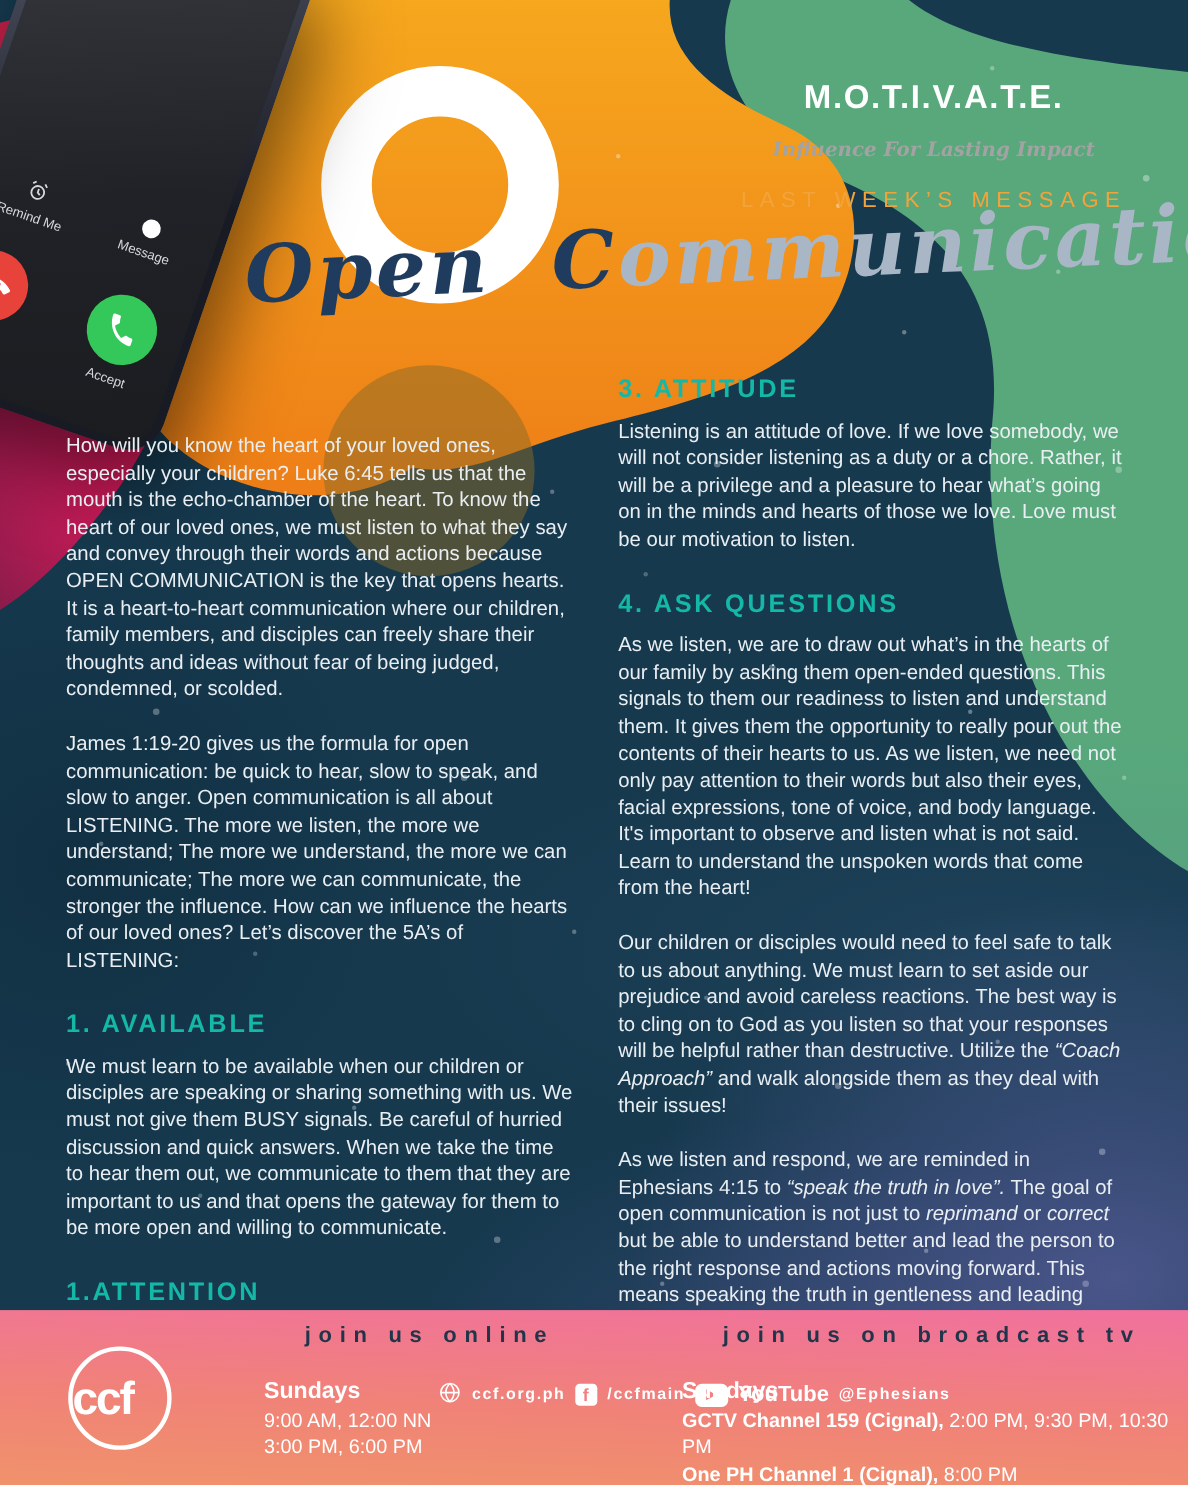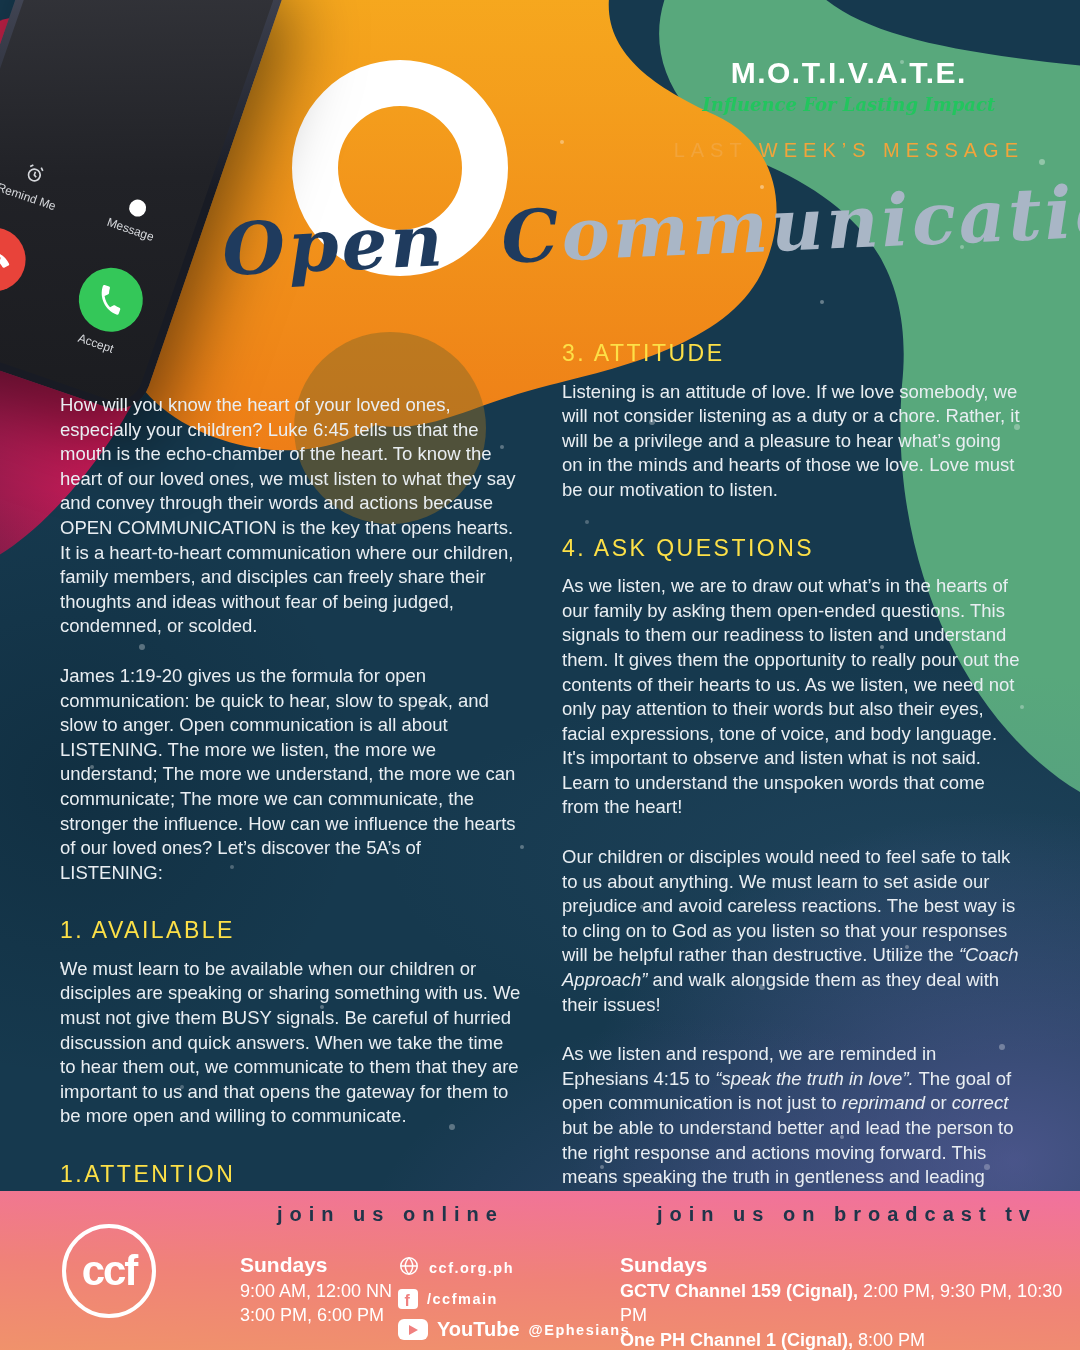--- a/index.html
+++ b/index.html
@@ -58,58 +58,58 @@
   .call-opt { display:flex; flex-direction:column; align-items:center; gap:7px;
               font-size:12px; color:#d5d7db; }
   .dot-icon { width:17px; height:17px; border-radius:50%; background:#fff; }
   .call-btn { width:64px; height:64px; border-radius:50%; display:flex;
               align-items:center; justify-content:center; }
   .call-btn.red { background:#e8433a; }
   .call-btn.green { background:#34c759; }
   .call-btn svg { width:32px; height:32px; fill:#fff; }
   .call-btn.red svg { transform:rotate(135deg); }
   
-  .brand-block { position:absolute; right:56px; top:56px; z-index:5; display:flex;
+  .brand-block { position:absolute; right:56px; top:72px; z-index:5; display:flex;
                  flex-direction:column; align-items:center; }
   .brand { font-size:30px; font-weight:bold; color:#fff; letter-spacing:1.5px; }
   .tagline { font-family:"DejaVu Serif", serif; font-style:italic; font-weight:bold;
-             font-size:18px; color:#22c55e; margin-top:4px; }
+             font-size:18px; color:#a3a3a3; margin-top:20px; }
   .week-label { margin-top:24px; font-size:20px; font-weight:normal; color:#F2A43B;
                 letter-spacing:6px; white-space:nowrap; }
   
   .title { position:absolute; left:222px; top:186px; z-index:5; white-space:nowrap;
            font-family:"DejaVu Serif", serif; font-style:italic; font-weight:bold;
            font-size:72px; letter-spacing:3px; transform:rotate(-2.5deg); }
   .title .dark { color:#1F3B5E; }
   .title .gap { margin-left:56px; }
   .title .light { color:#A9B6C6; }
   
   .col { position:absolute; z-index:5; color:#E9EEF2; font-size:18.5px; line-height:1.33; }
   .col-left  { left:60px;  top:393px; width:462px; }
   .col-right { left:562px; top:338px; width:460px; }
   .col p { margin-bottom:25px; }
-  .col h2 { color:#fde047; font-size:23px; font-weight:normal; letter-spacing:2.5px;
+  .col h2 { color:#14b8a6; font-size:23px; font-weight:bold; letter-spacing:2.5px;
             margin:30px 0 11px 0; }
   .col h2:first-child { margin-top:0; }
   .it { font-style:italic; }
   
   .footer { position:absolute; left:0; bottom:0; width:1080px; height:159px; z-index:6;
             background:linear-gradient(182deg,#F1719E 0%,#F08278 55%,#F0926B 100%); }
   .ccf-logo { position:absolute; left:62px; top:33px; width:94px; height:94px;
               border:4px solid #fff; border-radius:50%; display:flex; align-items:center;
-              justify-content:center; color:#fff; font-size:42px; font-weight:bold;
+              color:#fff; font-size:42px; font-weight:bold;
               letter-spacing:-2px; }
   .f-heading { position:absolute; top:12px; font-size:20px; font-weight:bold;
                color:#20354A; letter-spacing:7px; white-space:nowrap;margin-left:37px; }
   .h-online { left:240px; } .h-broadcast { left:620px; }
   .f-day { font-size:21px; font-weight:bold; color:#fff; margin-bottom:2px; }
   .f-text { font-size:18px; color:#fff; line-height:1.35; }
   .f-times { position:absolute; left:240px; top:62px; }
   .f-links { position:absolute; left:398px; top:64px; display:flex;
-             flex-direction:column; gap:9px; }
+             flex-direction:row; gap:9px; }
   .f-link { display:flex; align-items:center; gap:9px; color:#fff;
             font-size:14.5px; font-weight:bold; letter-spacing:1.5px; }
   .globe-icon svg { width:22px; height:22px; stroke:#fff; fill:none; stroke-width:1.6; }
   .fb-icon { width:20px; height:20px; background:#fff; border-radius:4px; display:flex;
              align-items:flex-end; justify-content:center; color:#F0807F;
              font-size:16px; font-weight:bold; line-height:1; }
   .yt-badge { width:30px; height:21px; background:#fff; border-radius:6px; display:flex;
               align-items:center; justify-content:center; }
   .yt-badge .tri { width:0; height:0; border-left:9px solid #F0807F;
                    border-top:5.5px solid transparent; border-bottom:5.5px solid transparent; }

